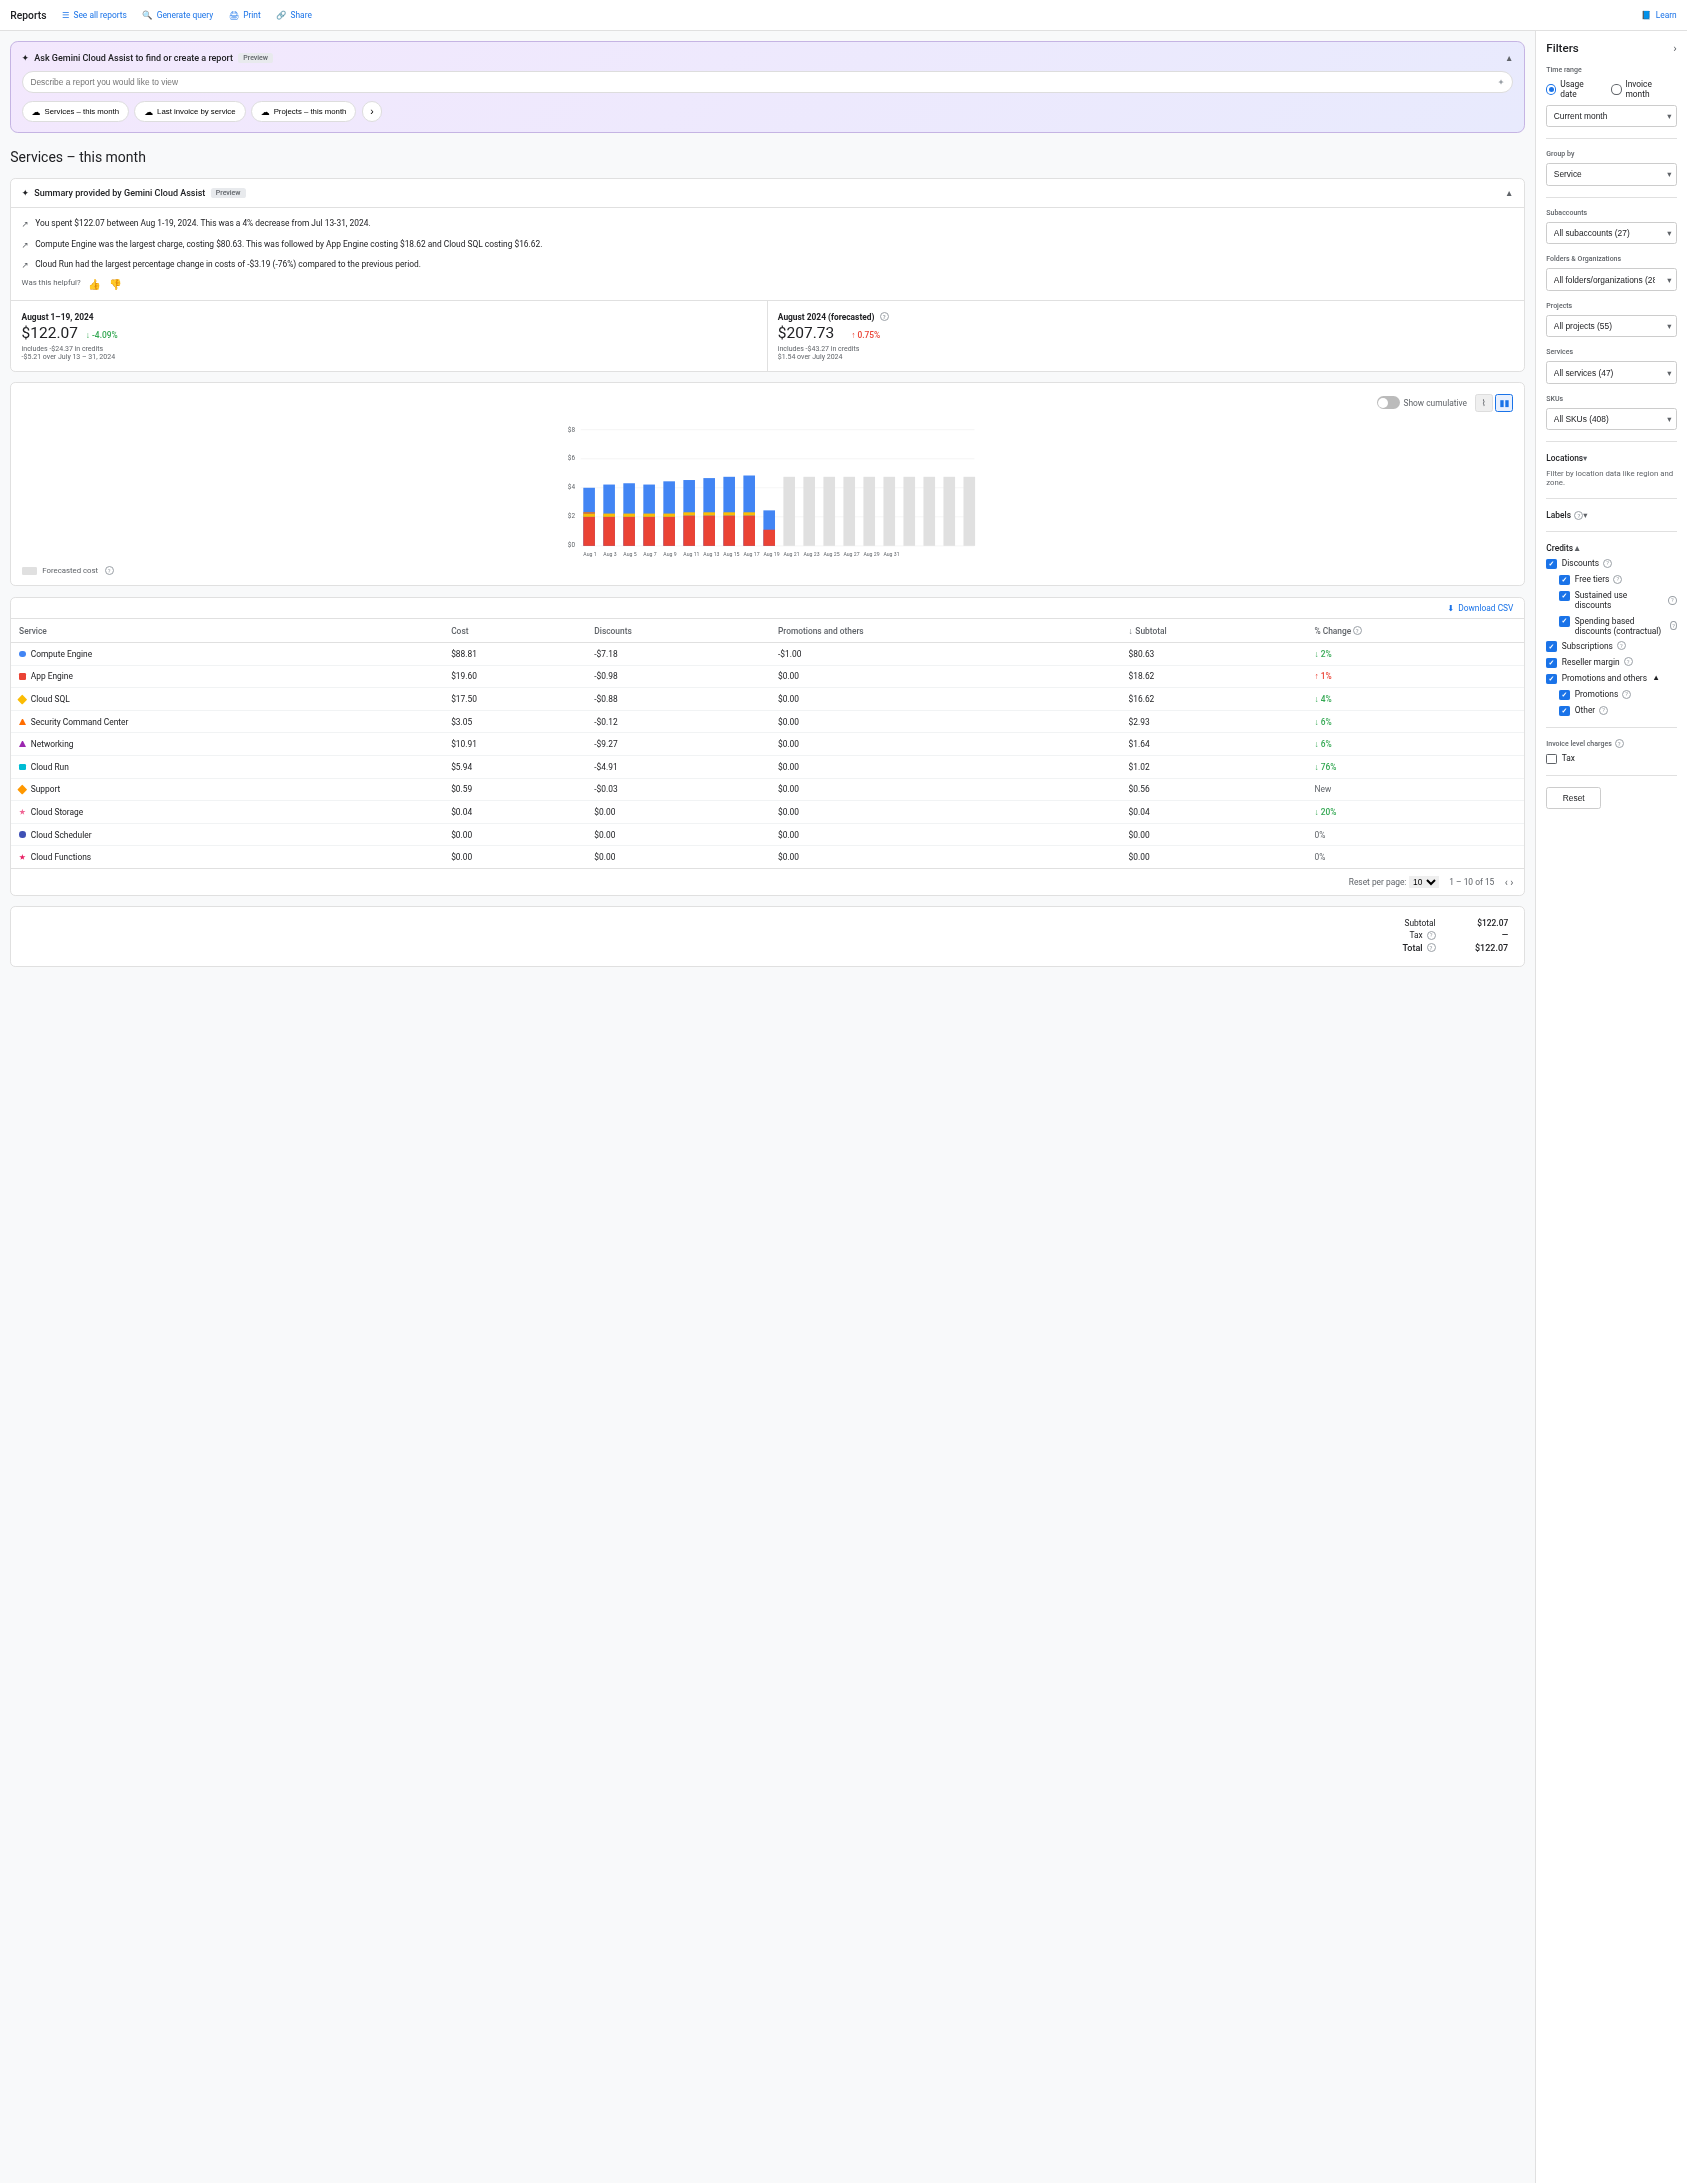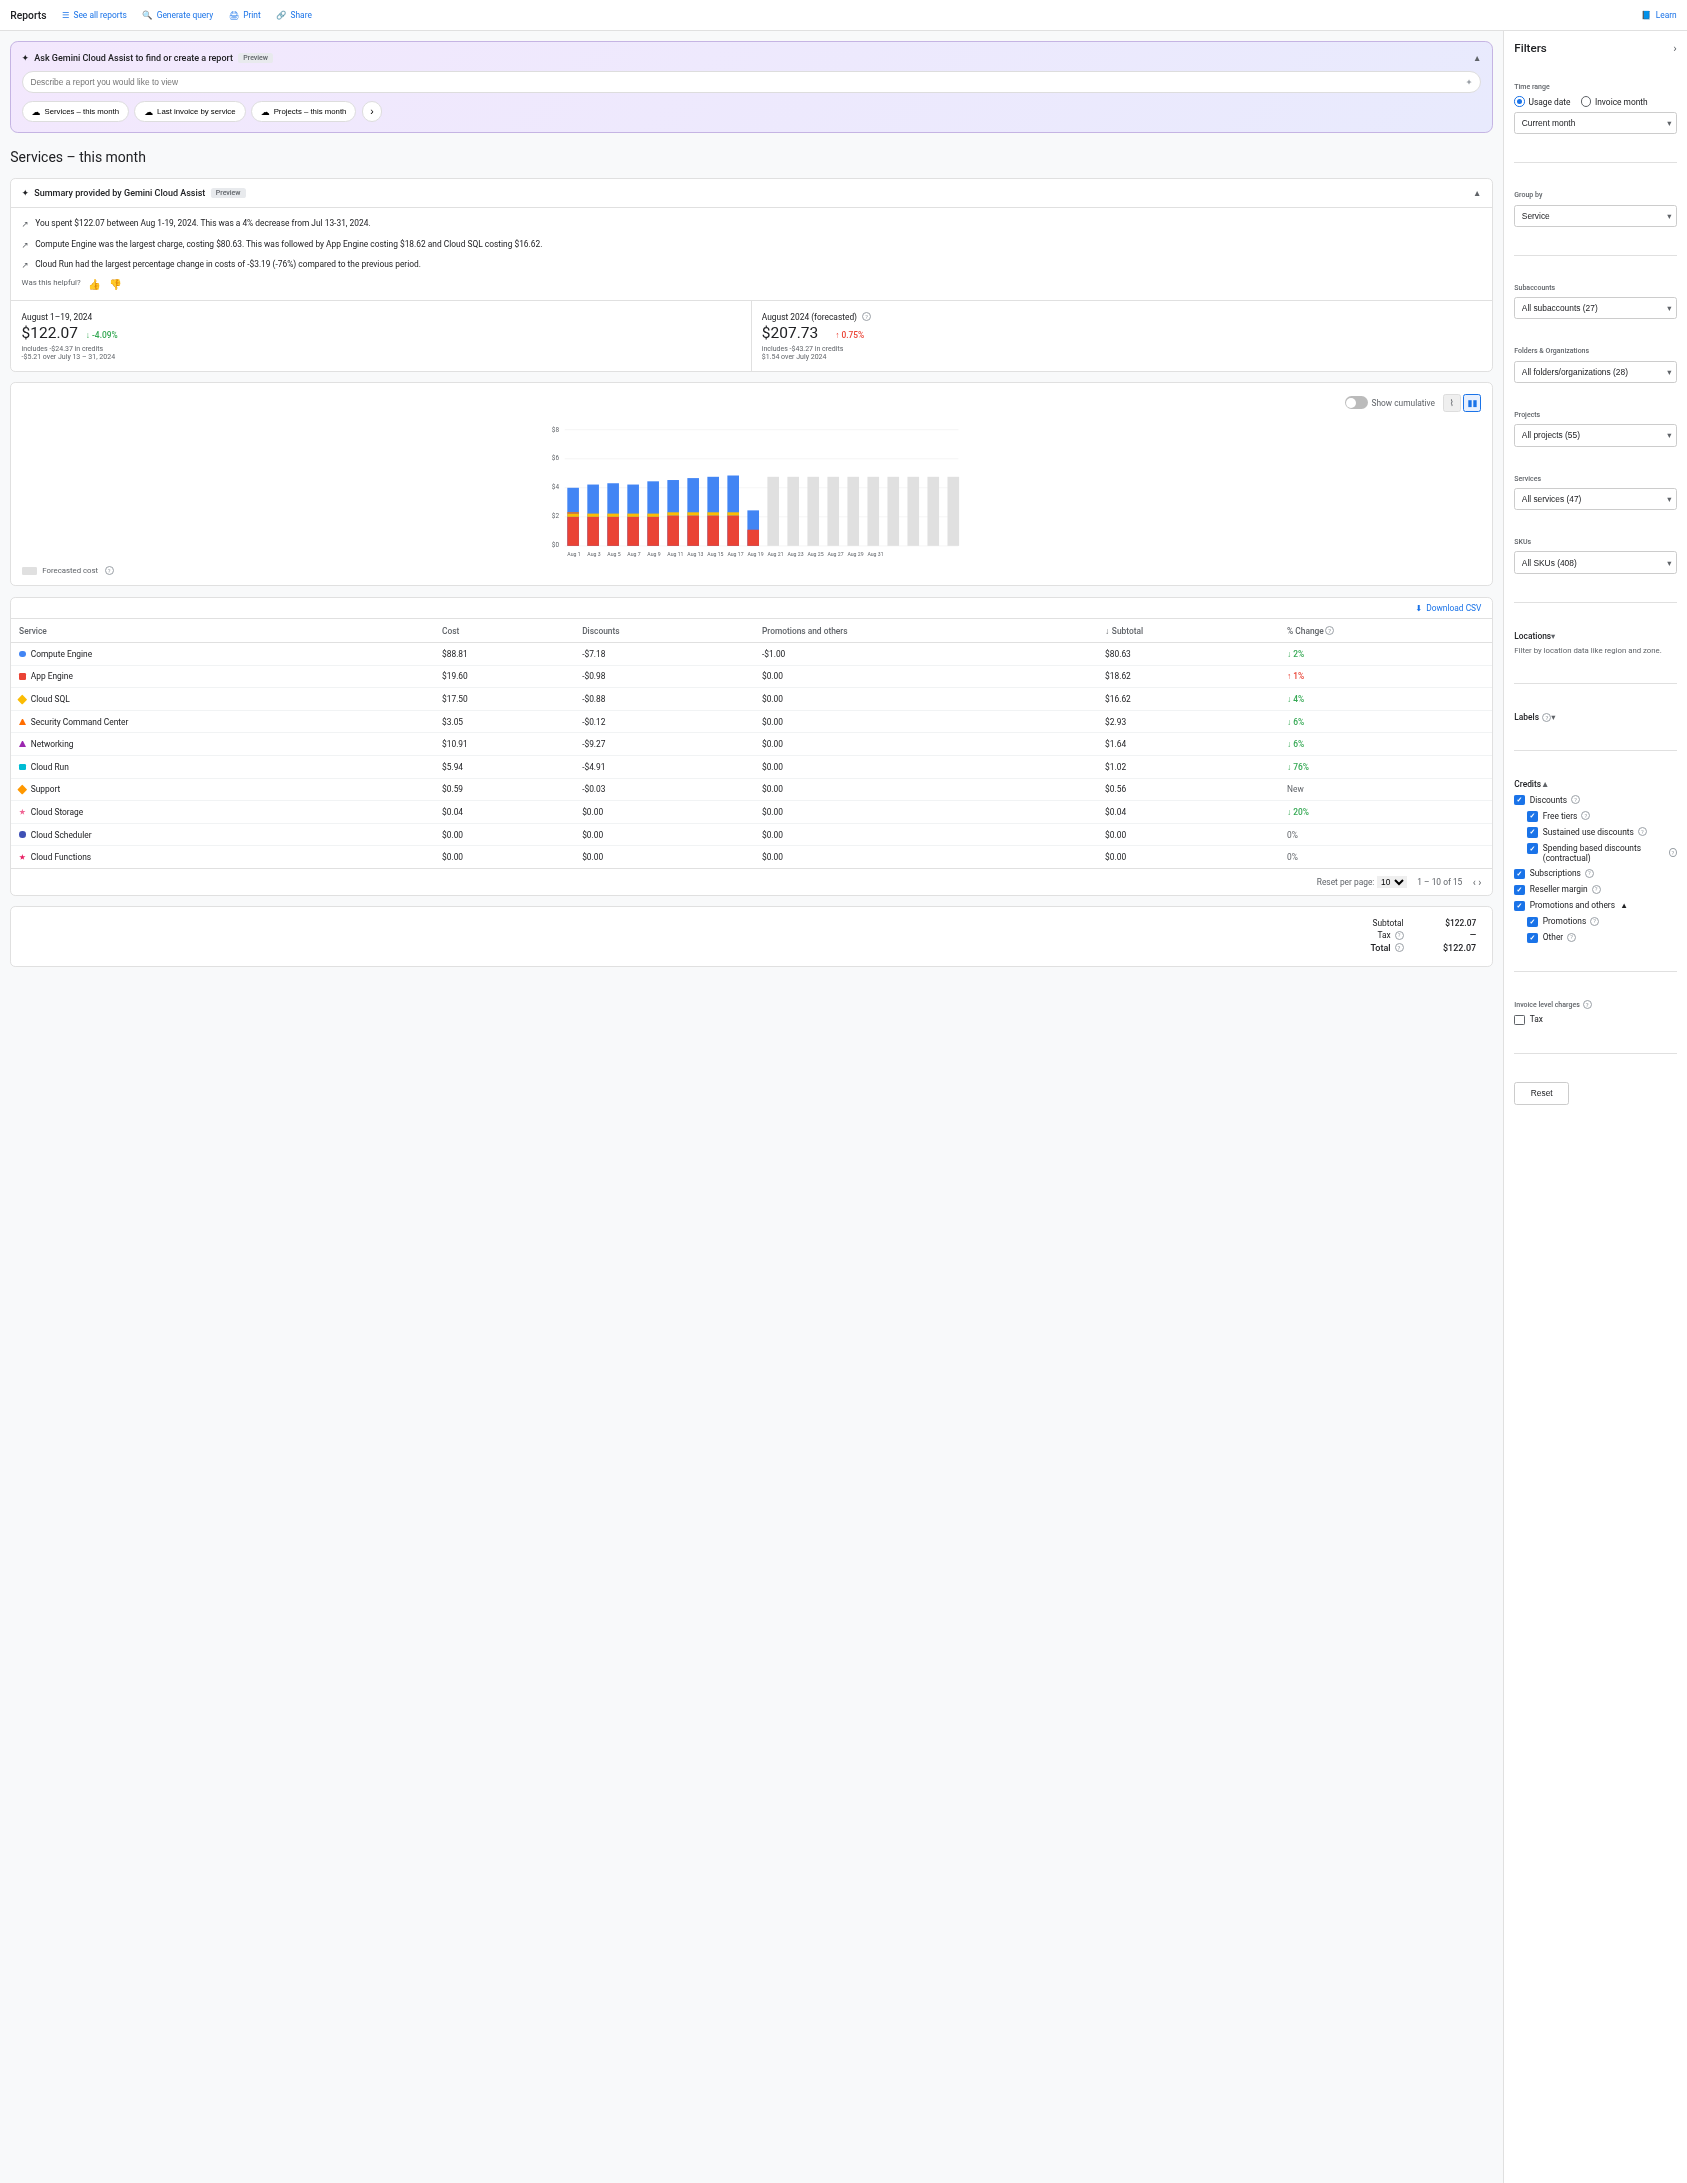--- a/index.html
+++ b/index.html
@@ -38,21 +38,21 @@
     .summary-card-body { padding: 9px 10.3px; }
     .summary-item { display: flex; align-items: flex-start; gap: 6.5px; margin-bottom: 6.5px; font-size: 8.4px; line-height: 1.5; }
     .arrow-icon { color: #5f6368; margin-top: 1.3px; flex-shrink: 0; }
     .thumbs { display: flex; align-items: flex-start; gap: 7.8px; margin-top: 3.9px; color: #5f6368; font-size: 7.8px; }
     .thumb-btn { cursor: pointer; font-size: 10.3px; }
 
     
     .metric-row { display: grid; grid-template-columns: 1fr 1fr; gap: 0; border-top: 0.6px solid #e0e0e0; }
     .metric-card { padding: 10.3px; }
     .metric-card:first-child { border-right: 0.6px solid #e0e0e0; }
-    .metric-period { font-size: 8.4px; font-weight: 400; color: #202124; margin-bottom: 2.6px; display: flex; align-items: center; gap: 3.9px; }
+    .metric-period { font-size: 8.4px; font-weight: 700; color: #202124; margin-bottom: 2.6px; display: flex; align-items: center; gap: 3.9px; }
     .metric-amount { font-size: 15.5px; font-weight: 400; margin-bottom: 2.6px; }
     .metric-sub { font-size: 7px; color: #5f6368; }
     .metric-change { font-size: 8.4px; font-weight: 500; }
     .metric-change.down { color: #34a853; }
     .metric-change.up { color: #ea4335; }
     .metric-change-sub { font-size: 7px; color: #5f6368; }
 
     
     .chart-area { background: #fff; border: 0.6px solid #e0e0e0; border-radius: 5.2px; padding: 10.3px; }
     .chart-controls { display: flex; align-items: center; justify-content: flex-end; gap: 7.8px; margin-bottom: 7.8px; }
@@ -88,21 +88,21 @@
 
     
     .totals-section { background: #fff; border: 0.6px solid #e0e0e0; border-radius: 5.2px; padding: 10.3px 15.5px; }
     .totals-row { display: flex; justify-content: flex-end; align-items: center; gap: 20.7px; font-size: 8.4px; margin-bottom: 2.6px; }
     .totals-label { color: #202124; display: flex; align-items: center; gap: 2.6px; }
     .totals-value { min-width: 52px; text-align: right; font-weight: 500; }
     .totals-total { font-weight: 500; font-size: 9px; }
     .totals-total .totals-value { font-size: 9px; }
 
     
-    .sidebar { width: 184px; flex-shrink: 0; background: #fff; border-left: 0.6px solid #e0e0e0; overflow-y: auto; padding: 10.3px; display: flex; flex-direction: column; gap: 28px; }
+    .sidebar { width: 152px; flex-shrink: 0; background: #fff; border-left: 0.6px solid #e0e0e0; overflow-y: auto; padding: 10.3px; display: flex; flex-direction: column; gap: 11px; }
     .sidebar-title { font-size: 11.6px; font-weight: 500; color: #202124; }
     .filter-section { display: flex; flex-direction: column; gap: 5.2px; }
     .filter-label { font-size: 7px; color: #5f6368; font-weight: 500; text-transform: none; }
     .radio-group { display: flex; gap: 10.3px; }
     .radio-item { display: flex; align-items: center; gap: 3.9px; font-size: 8.4px; cursor: pointer; }
     .radio-circle { width: 10.3px; height: 10.3px; border-radius: 50%; border: 1.3px solid #1a73e8; display: flex; align-items: center; justify-content: center; }
     .radio-circle.filled::after { content: ''; width: 5.2px; height: 5.2px; border-radius: 50%; background: #1a73e8; display: block; }
     .radio-circle.empty { border-color: #5f6368; }
     .select-wrap { position: relative; }
     .filter-select { width: 100%; padding: 5.2px 20.7px 5.2px 6.5px; border: 0.6px solid #ccc; border-radius: 2.6px; font-size: 8.4px; color: #202124; background: #fff; appearance: none; cursor: pointer; outline: none; }

